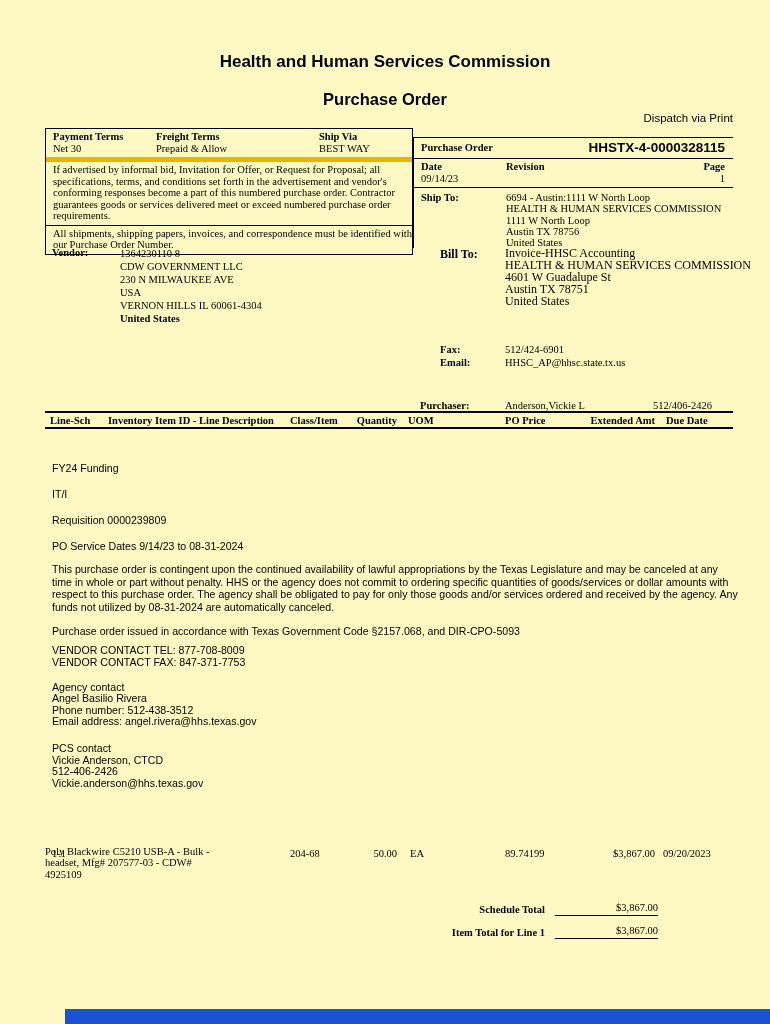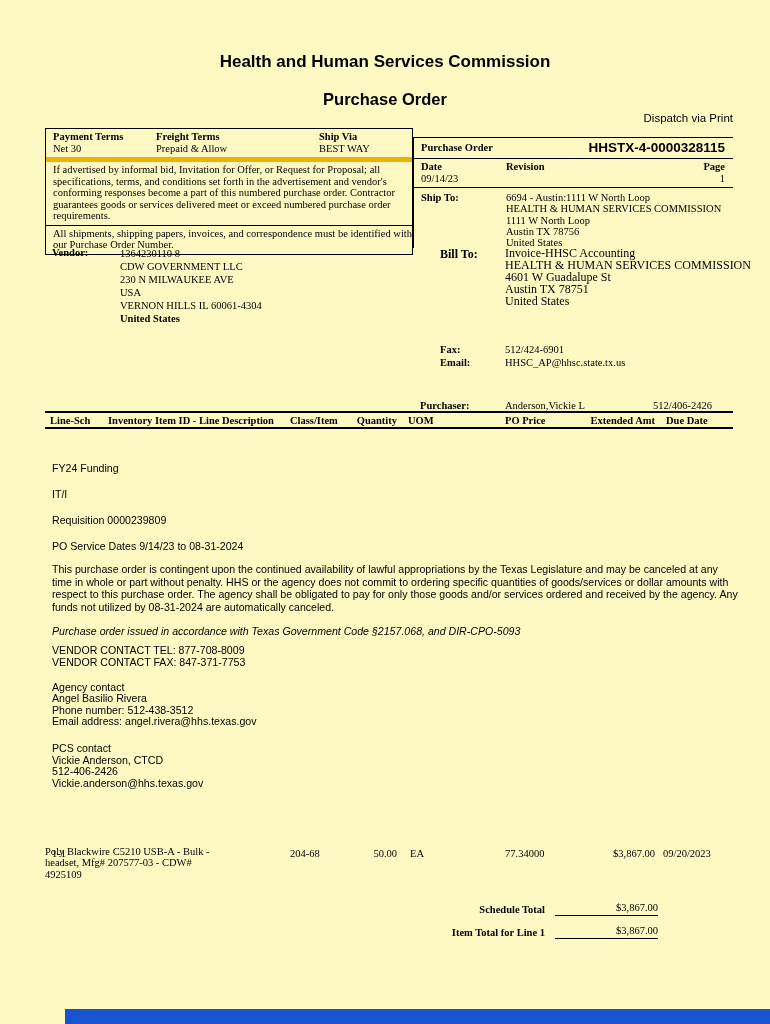--- a/index.html
+++ b/index.html
@@ -91,21 +91,21 @@
 
   
   .body-text {
     position: absolute; left: 52px; top: 462px; width: 688px;
     font-family: "Liberation Sans", sans-serif; font-size: 10.6px;
   }
   .body-text p { margin: 0; line-height: 12px; }
   .m14 { margin-bottom: 14px !important; }
   .m11 { margin-bottom: 11px !important; }
   .m12 { margin-bottom: 12px !important; }
-  .m8  { margin-bottom: 8px  !important; font-style: italic; }
+  .m8  { margin-bottom: 8px  !important; }
   .m13 { margin-bottom: 13px !important; }
   .m15 { margin-bottom: 15px !important; }
   .longpara { line-height: 12.6px !important; }
   .cblock p { line-height: 11.6px; }
   .cblock { margin: 0; }
 
   
   .line-row { position: absolute; left: 45px; top: 846px; width: 688px; font-size: 10.5px; }
   .line-row span, .line-row .desc { position: absolute; white-space: nowrap; }
   .li-sch   { left: 7px;   top: 2px; }
@@ -274,21 +274,21 @@
   <div class="line-row">
     <span class="li-sch">1-1</span>
     <div class="li-desc">
       <div>Poly Blackwire C5210 USB-A - Bulk -</div>
       <div>headset, Mfg# 207577-03 - CDW#</div>
       <div>4925109</div>
     </div>
     <span class="li-class">204-68</span>
     <span class="li-qty">50.00</span>
     <span class="li-uom">EA</span>
-    <span class="li-price">77.34000</span>
+    <span class="li-price">89.74199</span>
     <span class="li-ext">$3,867.00</span>
     <span class="li-due">09/20/2023</span>
   </div>
 
   <div class="tot-lbl sched-lbl">Schedule Total</div>
   <div class="tot-amt sched-amt">$3,867.00</div>
   <div class="tot-lbl item-lbl">Item Total for Line 1</div>
   <div class="tot-amt item-amt">$3,867.00</div>
 
   <div class="footer-bar"></div>

